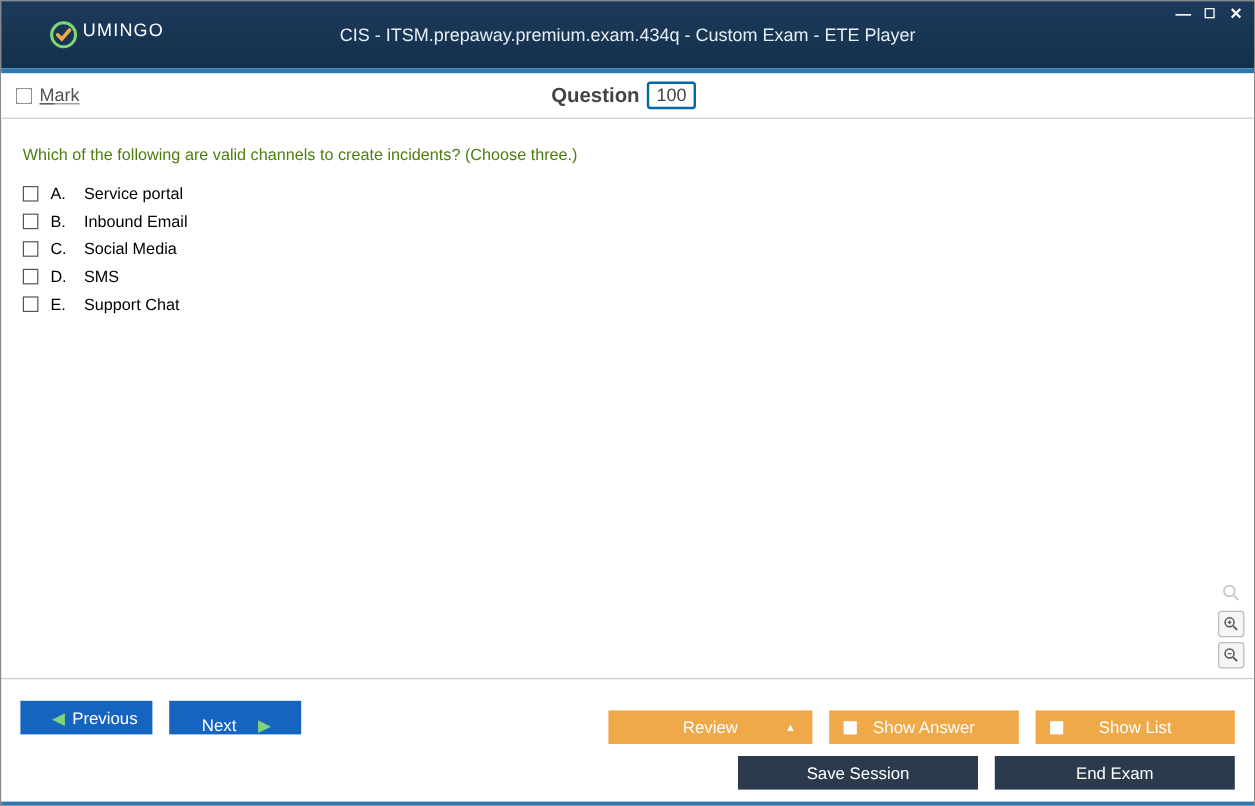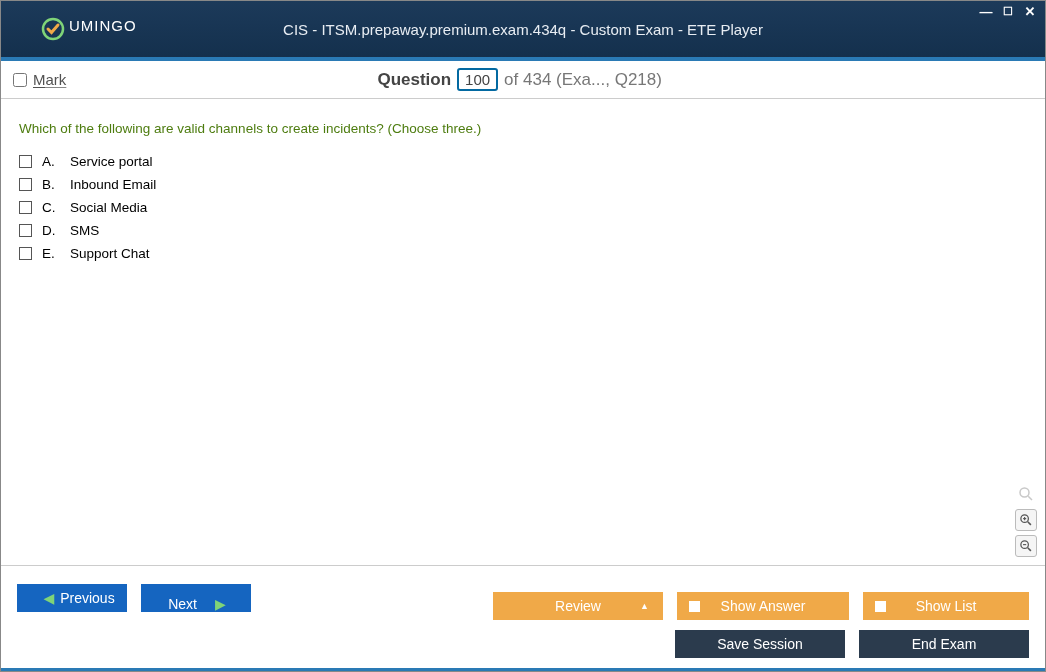--- a/index.html
+++ b/index.html
@@ -34,30 +34,30 @@
     .zoom-tools { position: absolute; right: 8px; bottom: 8px; display: flex; flex-direction: column; gap: 4px; align-items: center; }
     .zoom-btn { width: 22px; height: 22px; border: 1px solid #bbb; border-radius: 3px; background: #f5f5f5; display: flex; align-items: center; justify-content: center; font-size: 14px; cursor: pointer; color: #555; font-weight: bold; }
     .zoom-search { width: 22px; height: 22px; color: #bbb; display:flex; align-items:center; justify-content:center; }
     
     .footer { border-top: 1px solid #ccc; }
     .btn-row { display: flex; padding: 10px 16px 6px 16px; gap: 14px; align-items: center; }
     .btn-row2 { display: flex; padding: 4px 16px 10px 16px; justify-content: flex-end; gap: 14px; }
     .btn { height: 28px; display: flex; align-items: center; justify-content: center; font-size: 14px; cursor: pointer; border: none; color: #fff; position: relative; }
     .btn-blue { background: #1565c0; width: 110px; }
     .btn-orange { background: #f0a948; margin-top: 16px; }
-    .btn-dark { background: #2b3b4d; width: 170px; }
+    .btn-dark { background: #2b3b4d; width: 200px; }
     .btn-prev { padding-left: 8px; }
     .btn-next { padding-left: 8px; align-items: flex-end; }
     .chev { font-size: 14px; margin: 0 6px; }
     .chev-left { color: #7fd478; }
     .chev-right { color: #7fd478; }
     .spacer { flex: 1; }
     .review-btn { width: 170px; position: relative; }
     .review-arrow { position: absolute; right: 14px; font-size: 9px; }
-    .show-answer-btn { width: 172px; position: relative; text-align:center; }
+    .show-answer-btn { width: 158px; position: relative; text-align:center; }
     .show-list-btn { width: 166px; position: relative; }
     .orange-check { position: absolute; left: 12px; width: 11px; height: 11px; background: #fff; }
     .bottom-border { height: 3px; background: #2a7ab5; }
   </style>
 </head>
 <body>
 
 <div class="window">
 
   <div class="titlebar">
@@ -79,21 +79,20 @@
   </div>
 
   <div class="header-row">
     <label class="mark-wrap">
       <input type="checkbox" style="">
       <span class="mark-label"><span style="text-decoration:underline;">M</span>ark</span>
     </label>
     <div class="question-info">
       <span class="q-bold">Question</span>
       <span class="q-num-box">100</span>
-      <span class="q-of">of 434 (Exa..., Q218)</span>
     </div>
     <div style="width:60px;"></div>
   </div>
 
   <div class="content">
     <div class="question-text">Which of the following are valid channels to create incidents? (Choose three.)</div>
     <div class="options">
       <div class="option">
         <div class="option-check"></div>
         <span class="option-letter">A.</span>

